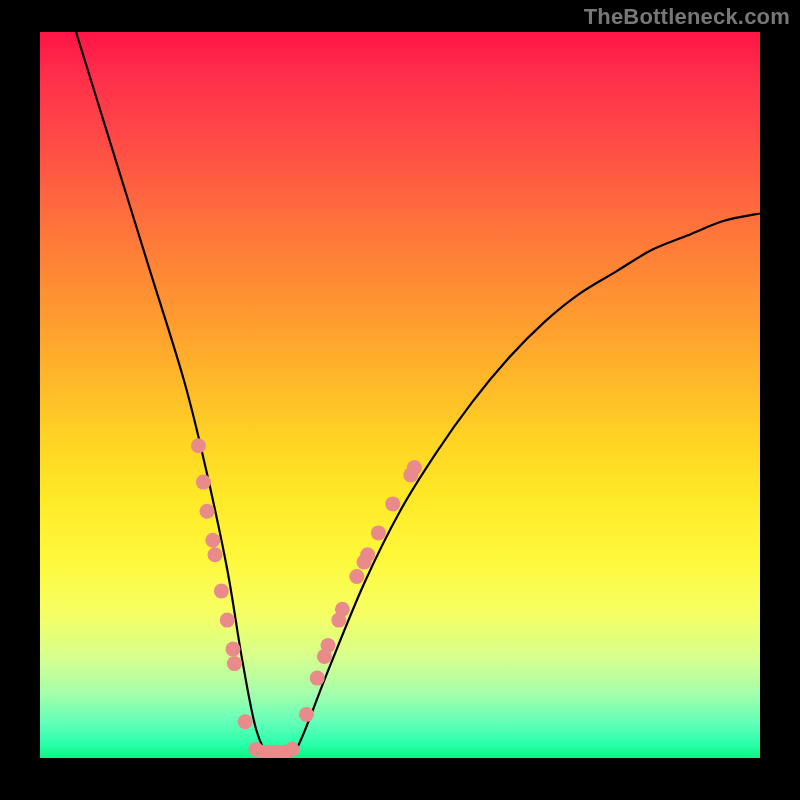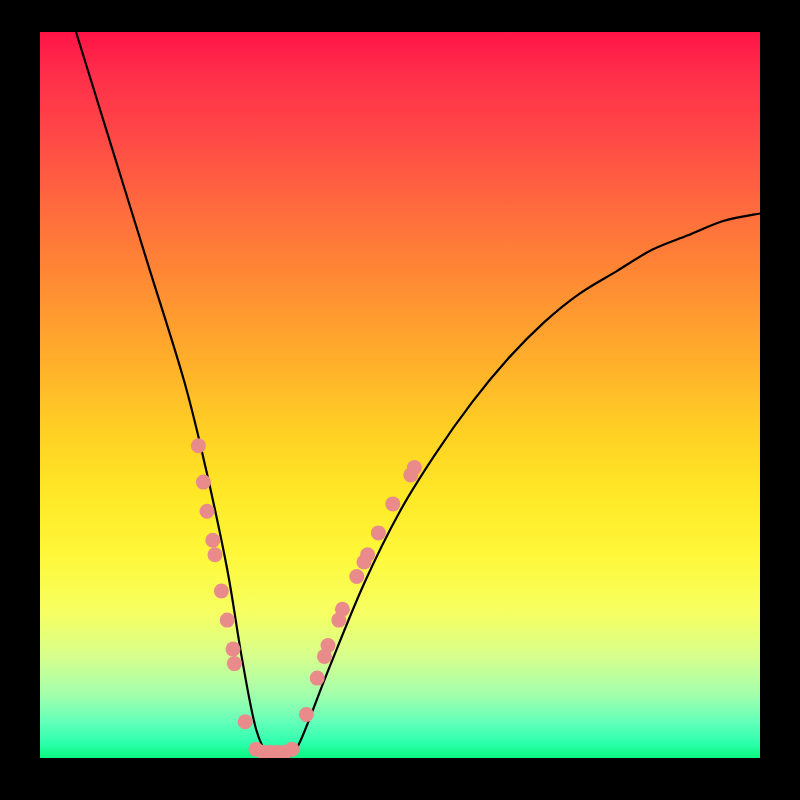--- a/index.html
+++ b/index.html
@@ -57,20 +57,21 @@
   }
   svg.curve {
     position: absolute;
     inset: 0;
   }
 </style>
 </head>
 <body>
 
 <div class="outer">
+  <div class="attribution">TheBottleneck.com</div>
 
   <div class="plot">
     <div class="gradient"></div>
 
     <svg class="curve" viewBox="0 0 720 726" preserveAspectRatio="none">
       <g>
         <path id="curve-path" fill="none" stroke="#000" stroke-width="2.2" d="M 36.0 0.0 C 42.0 19.4, 60.0 77.4, 72.0 116.2 C 84.0 154.9, 96.0 193.6, 108.0 232.3 C 120.0 271.0, 134.4 314.6, 144.0 348.5 C 153.6 382.4, 158.4 404.1, 165.6 435.6 C 172.8 467.1, 181.2 505.8, 187.2 537.2 C 193.2 568.7, 196.8 597.7, 201.6 624.4 C 206.4 651.0, 211.2 680.0, 216.0 697.0 C 220.8 713.9, 225.6 721.2, 230.4 726.0 C 235.2 730.8, 240.0 728.4, 244.8 726.0 C 249.6 723.6, 252.0 726.0, 259.2 711.5 C 266.4 697.0, 277.2 665.5, 288.0 638.9 C 298.8 612.3, 312.0 578.4, 324.0 551.8 C 336.0 525.1, 348.0 500.9, 360.0 479.2 C 372.0 457.4, 384.0 439.2, 396.0 421.1 C 408.0 402.9, 420.0 386.0, 432.0 370.3 C 444.0 354.5, 456.0 340.0, 468.0 326.7 C 480.0 313.4, 492.0 301.3, 504.0 290.4 C 516.0 279.5, 528.0 269.8, 540.0 261.4 C 552.0 252.9, 564.0 246.8, 576.0 239.6 C 588.0 232.3, 600.0 223.9, 612.0 217.8 C 624.0 211.8, 636.0 208.1, 648.0 203.3 C 660.0 198.4, 672.0 192.4, 684.0 188.8 C 696.0 185.1, 714.0 182.7, 720.0 181.5"></path>
       </g>
       <g id="markers">
           <circle cx="158.4" cy="413.8" r="7.5" fill="#e98b8b"></circle>

